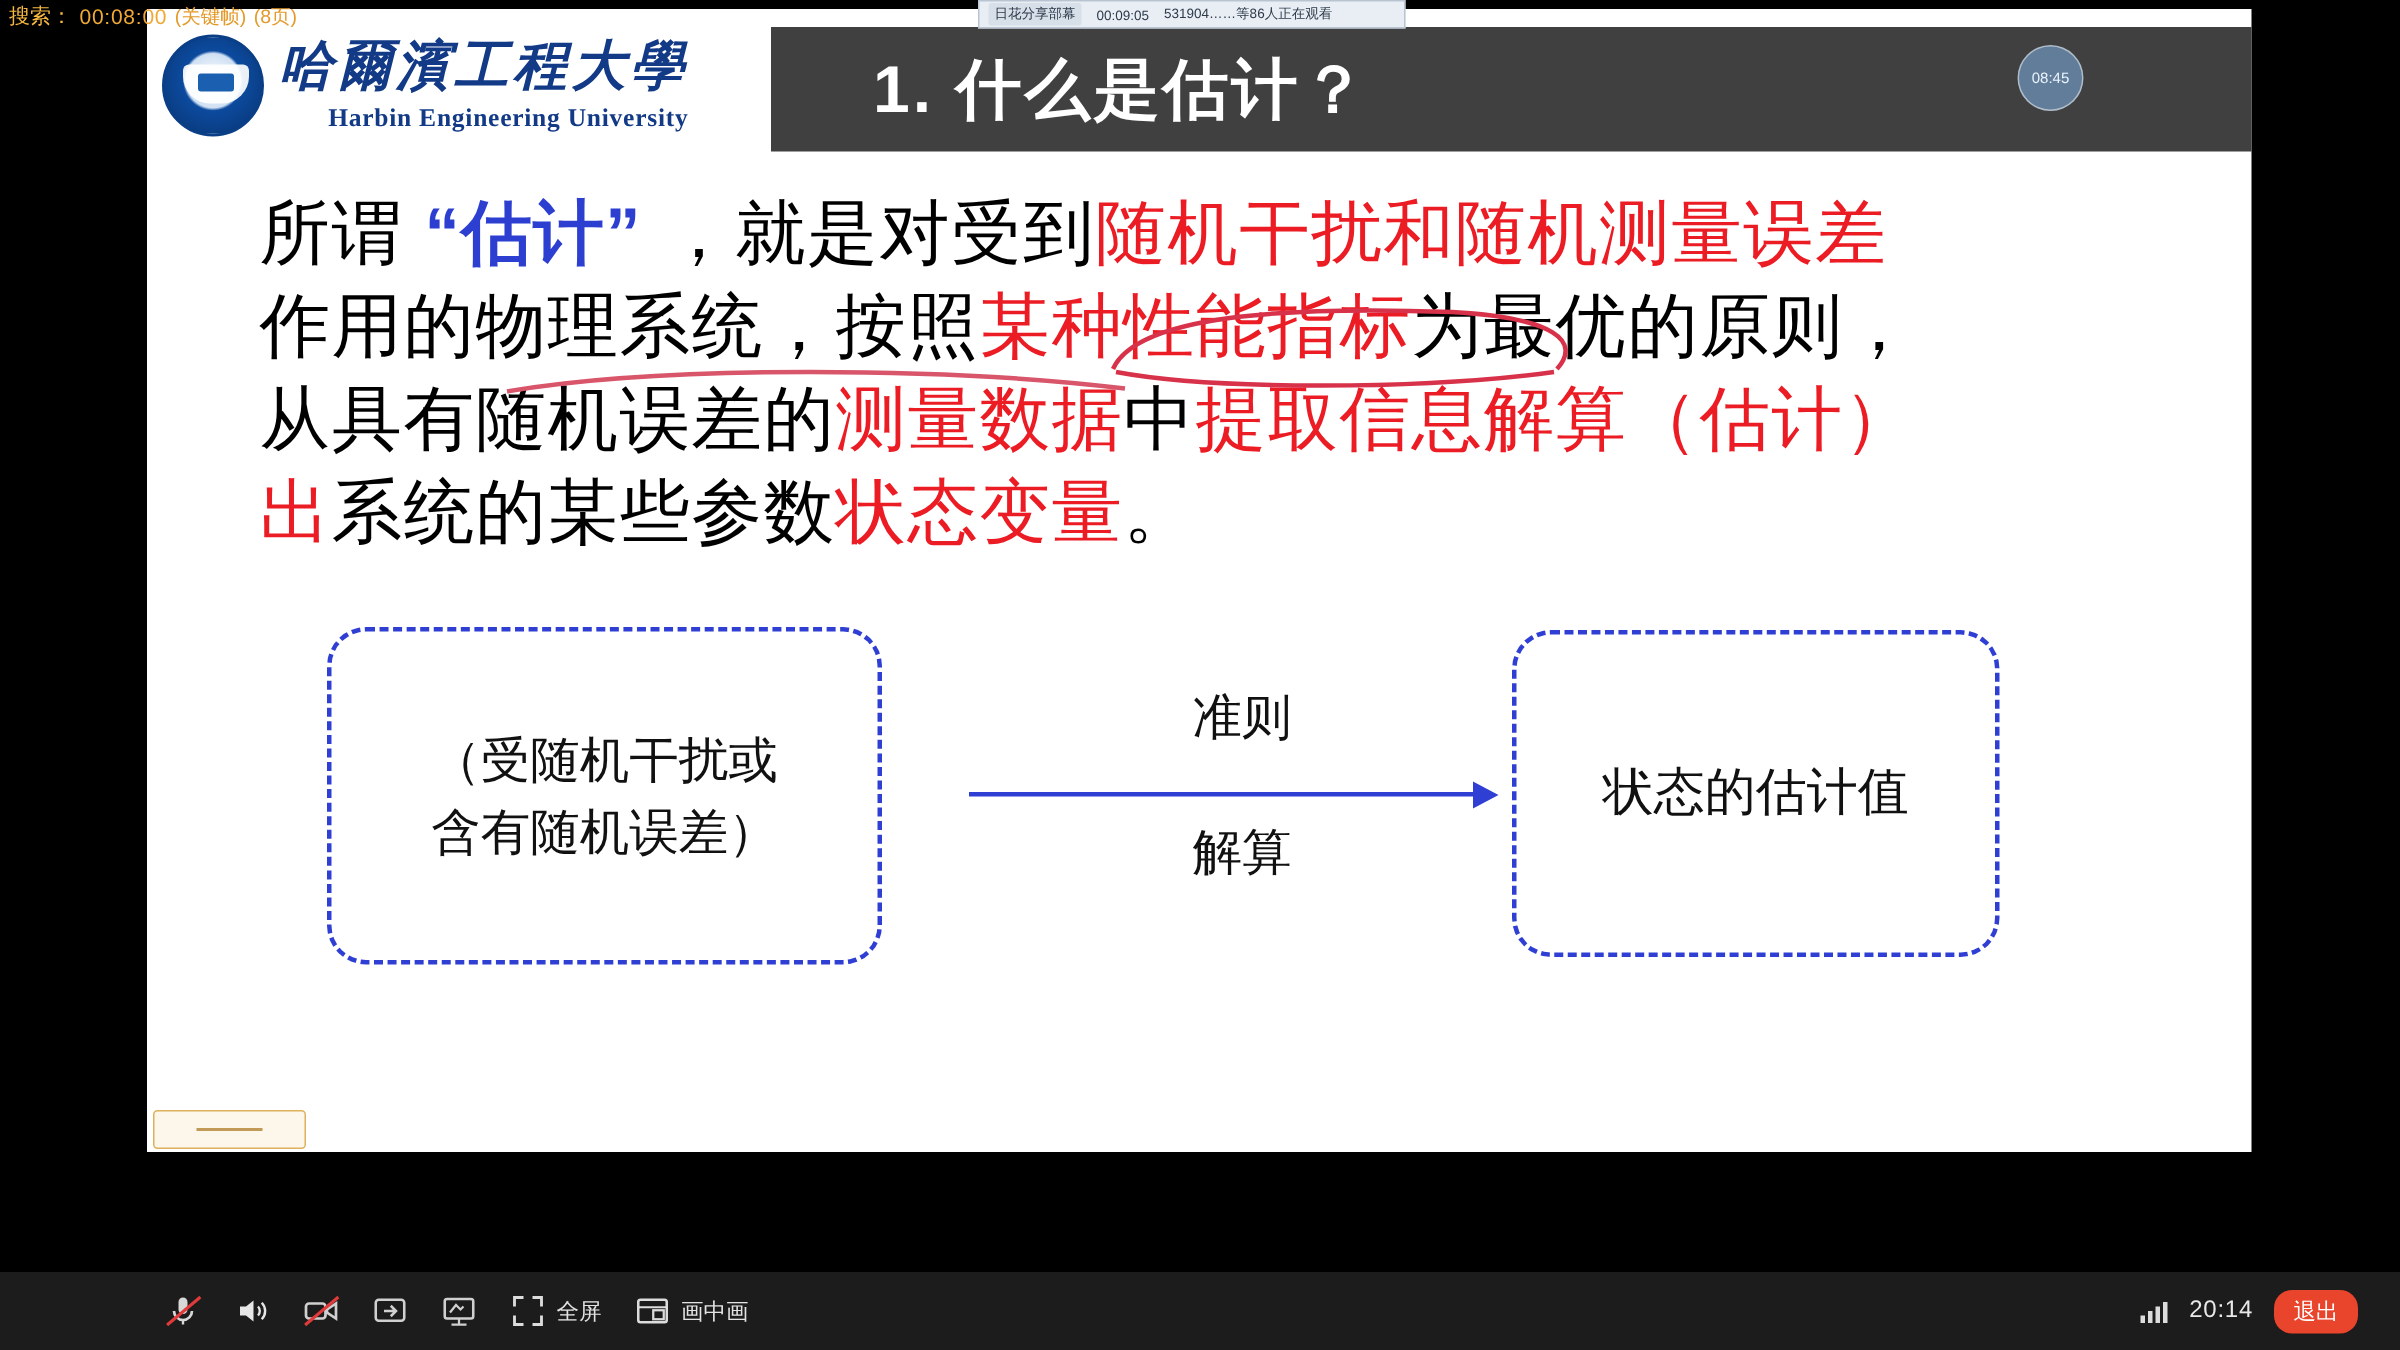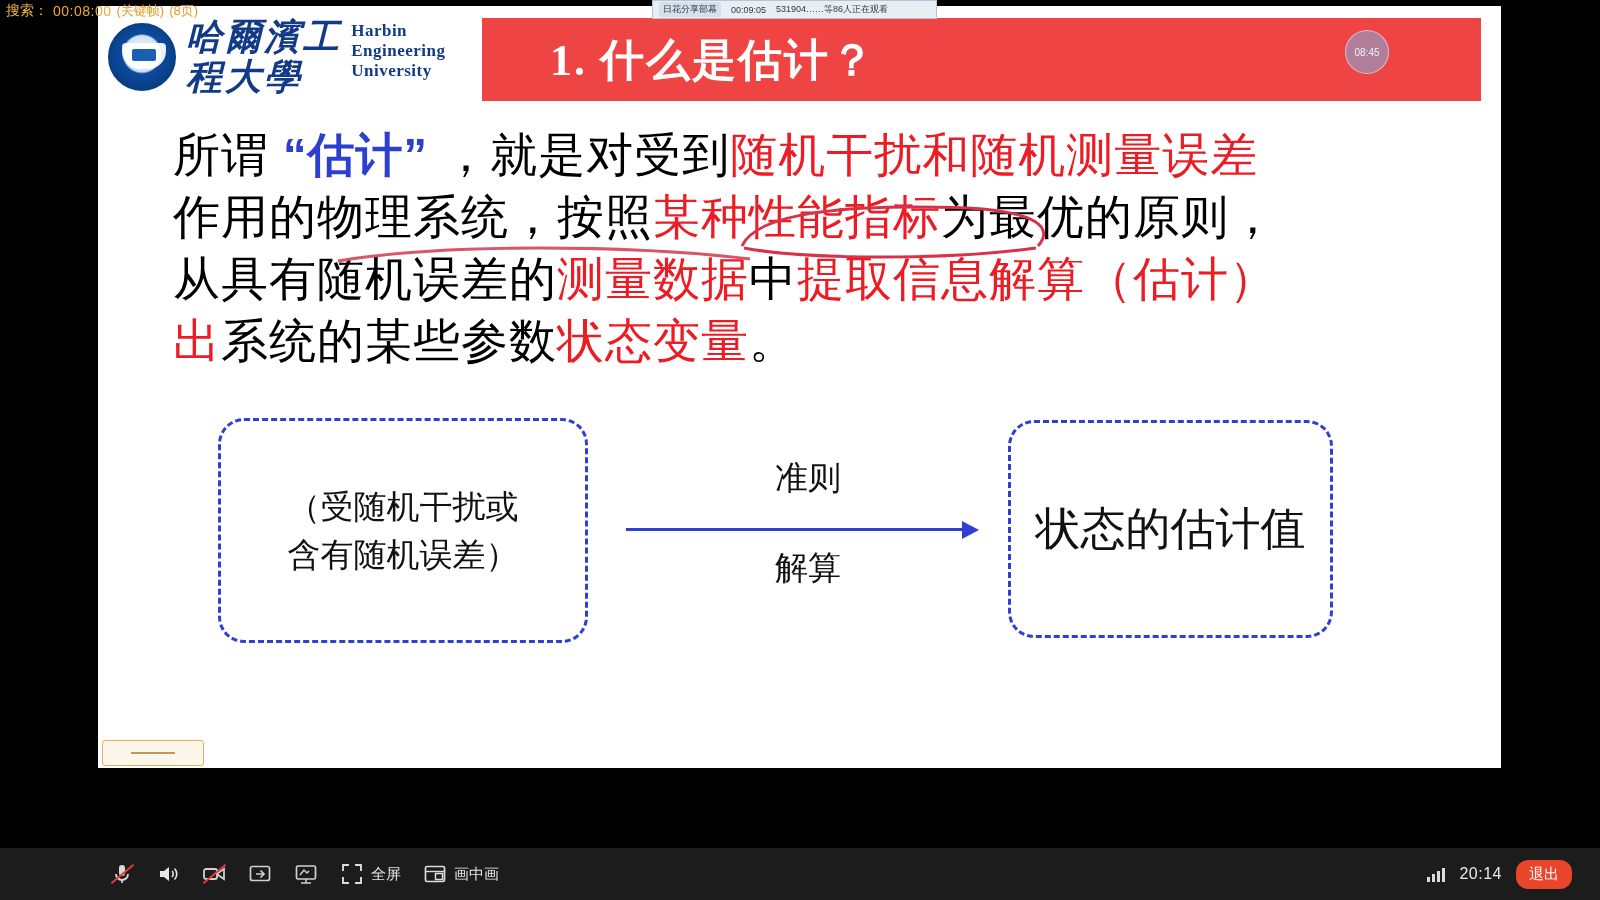--- a/index.html
+++ b/index.html
@@ -120,21 +120,21 @@
     opacity: .92;
   }
   .crest::after {
     content: "";
     position: absolute;
     left: 22px; top: 24px;
     width: 24px; height: 12px;
     background: #1b5fb0;
     border-radius: 2px;
   }
-  .uni-names { display: flex; flex-direction: row; justify-content: center; }
+  .uni-names { display: flex; flex-direction: column; justify-content: center; text-align: right; }
   .uni-cn {
     font-family: "DejaVu Serif", serif;
     font-size: 36px;
     font-weight: bold;
     font-style: italic;
     color: #123a86;
     letter-spacing: 3px;
     line-height: 1.1;
   }
   .uni-en {
@@ -142,26 +142,25 @@
     font-size: 17px;
     font-weight: bold;
     color: #123a86;
     letter-spacing: .5px;
     margin-top: 4px;
     margin-left: 4px;
   }
 
   .title-bar {
     position: absolute;
-    left: 384px;
+    left: 416px;
     top: 12px;
     width: 999px;
     height: 83px;
-    background: #ef4444;
-    font-family: Liberation Serif, serif;
+    background: #404040;
   }
   .title-bar .title-text {
     position: absolute;
     left: 68px;
     top: 50%;
     transform: translateY(-50%);
     color: #ffffff;
     font-size: 44px;
     font-weight: bold;
     letter-spacing: 2px;
@@ -241,25 +240,25 @@
     flex-direction: column;
     align-items: center;
     justify-content: center;
     color: #111;
     font-size: 33px;
     line-height: 1.45;
     text-align: center;
   }
   .dashbox.left { left: 0px; top: 12px; width: 370px; height: 225px; }
   .dashbox.right { left: 790px; top: 14px; width: 325px; height: 218px; }
-  .dashbox.right .big { font-size: 45px; }
+  .dashbox.right .big { font-size: 34px; }
 
   .arrow-group {
     position: absolute;
-    left: 400px;
+    left: 420px;
     top: 50px;
     width: 380px;
     height: 150px;
   }
   .arrow-label {
     position: absolute;
     width: 100%;
     text-align: center;
     font-size: 33px;
     color: #111;

